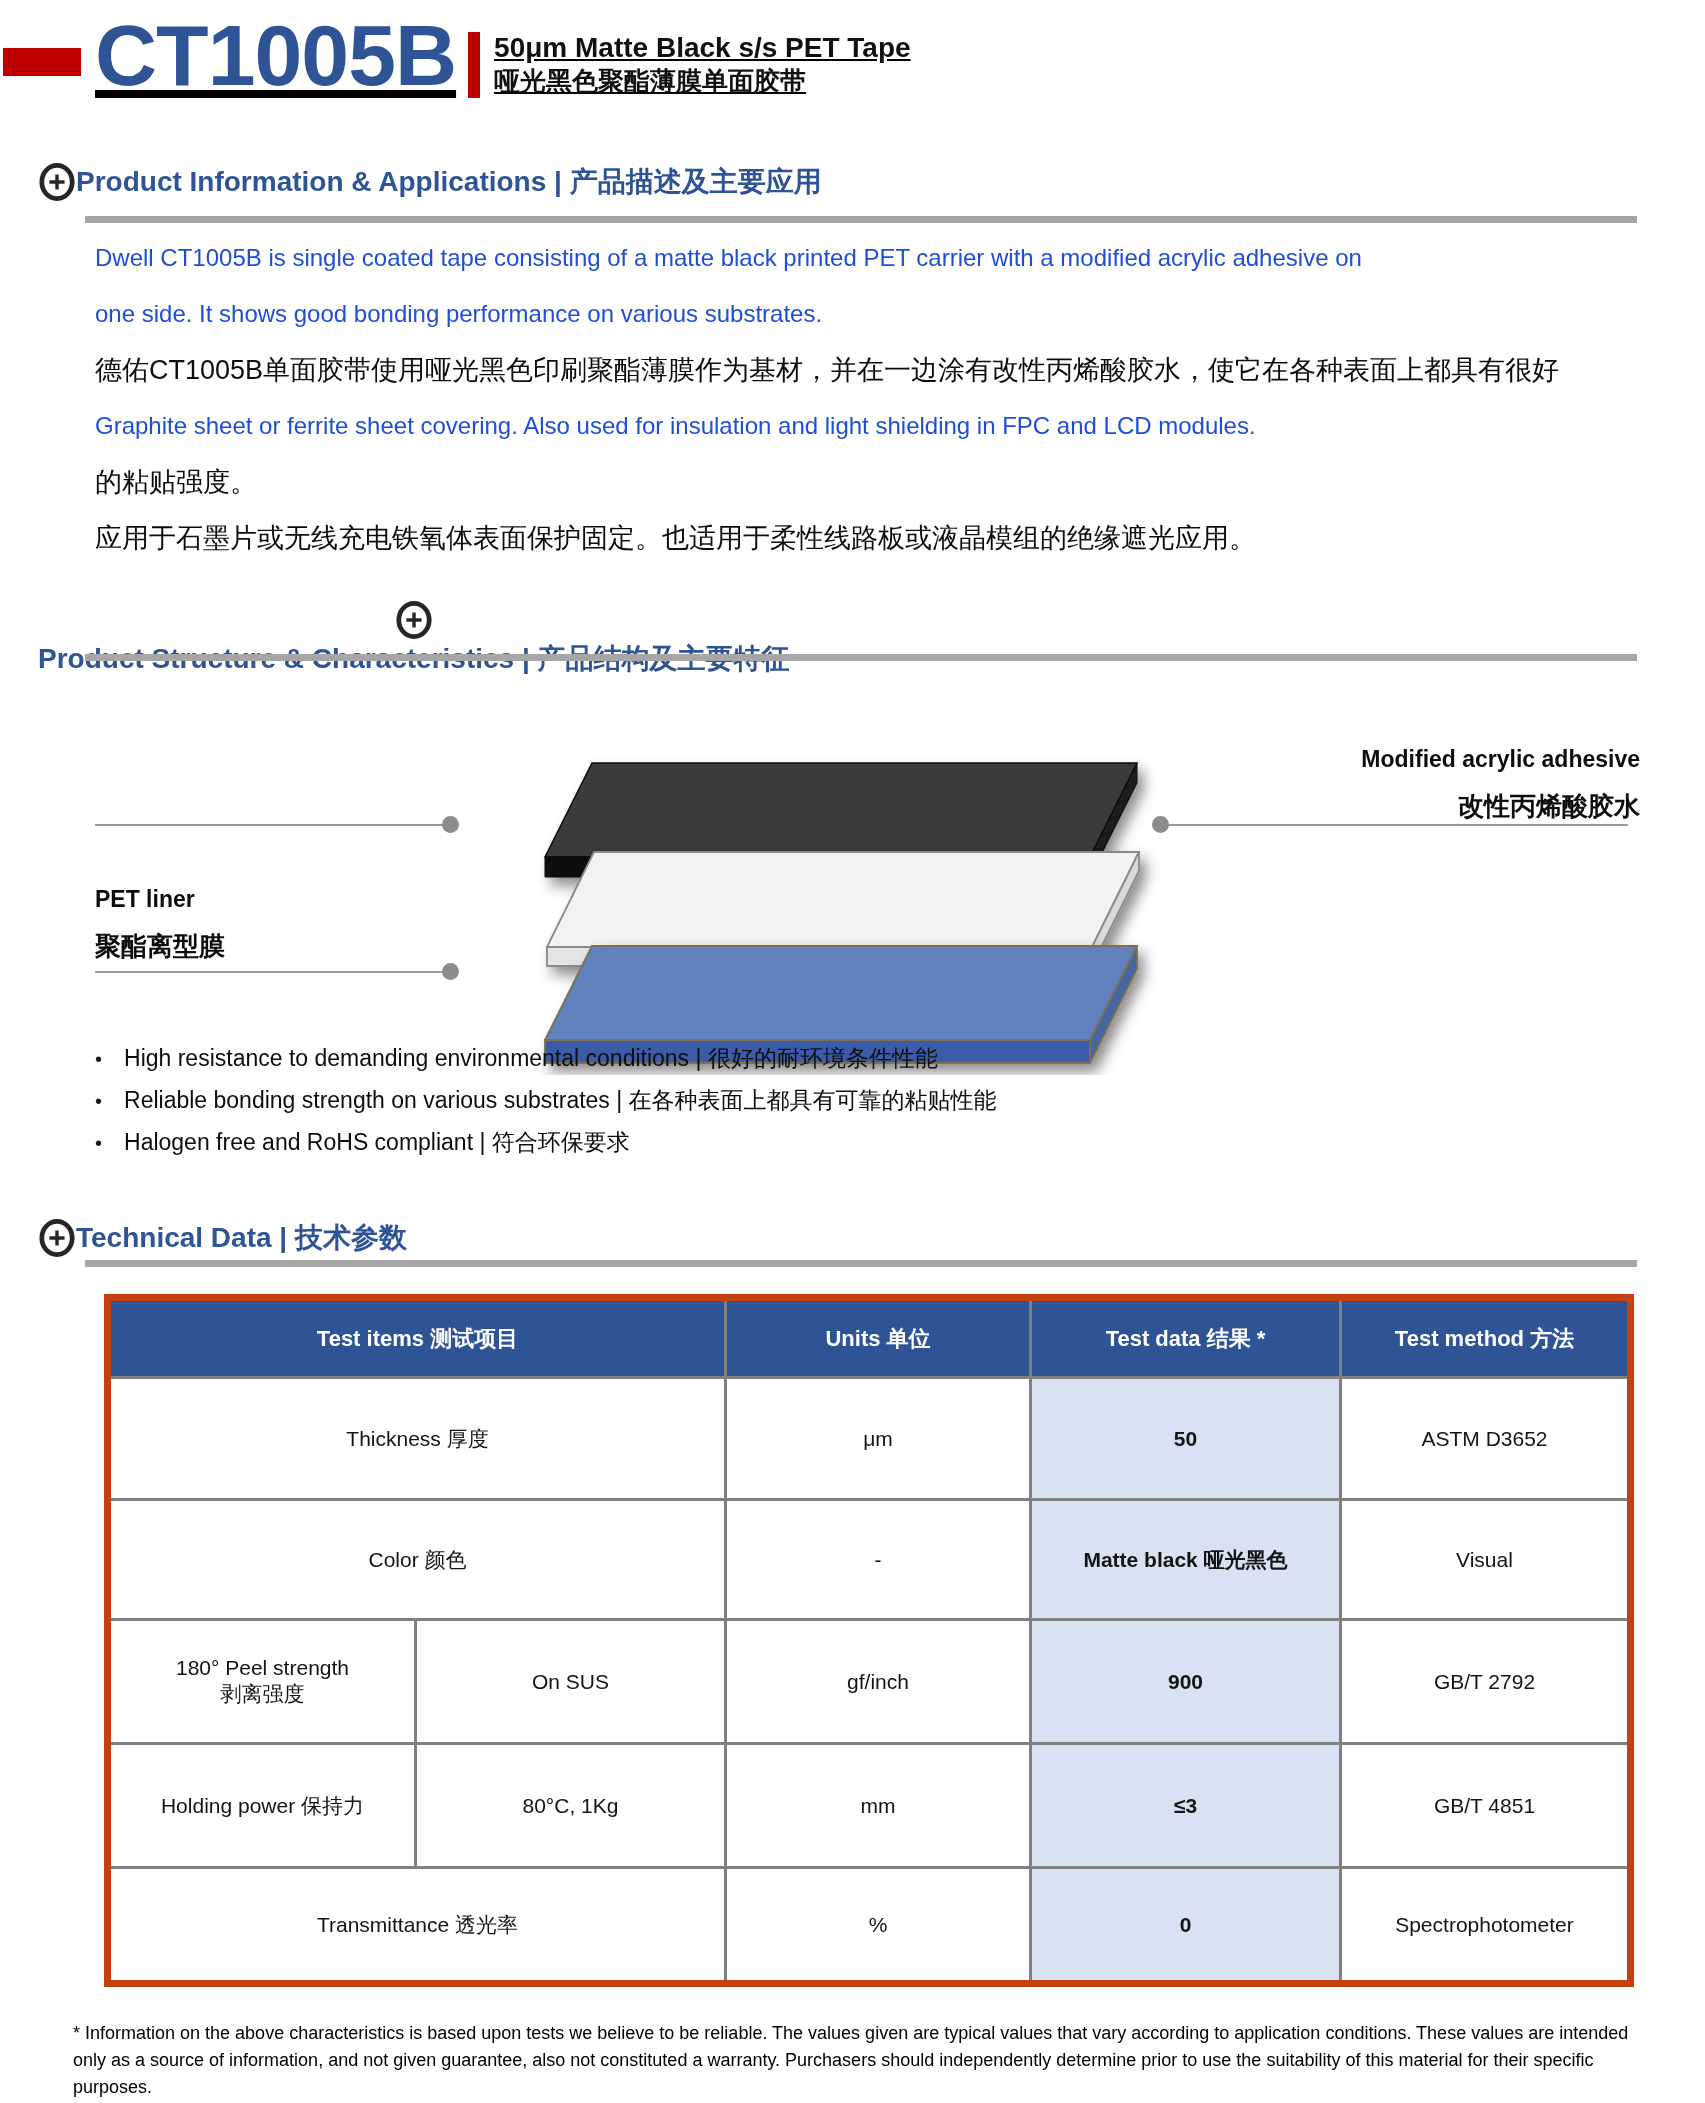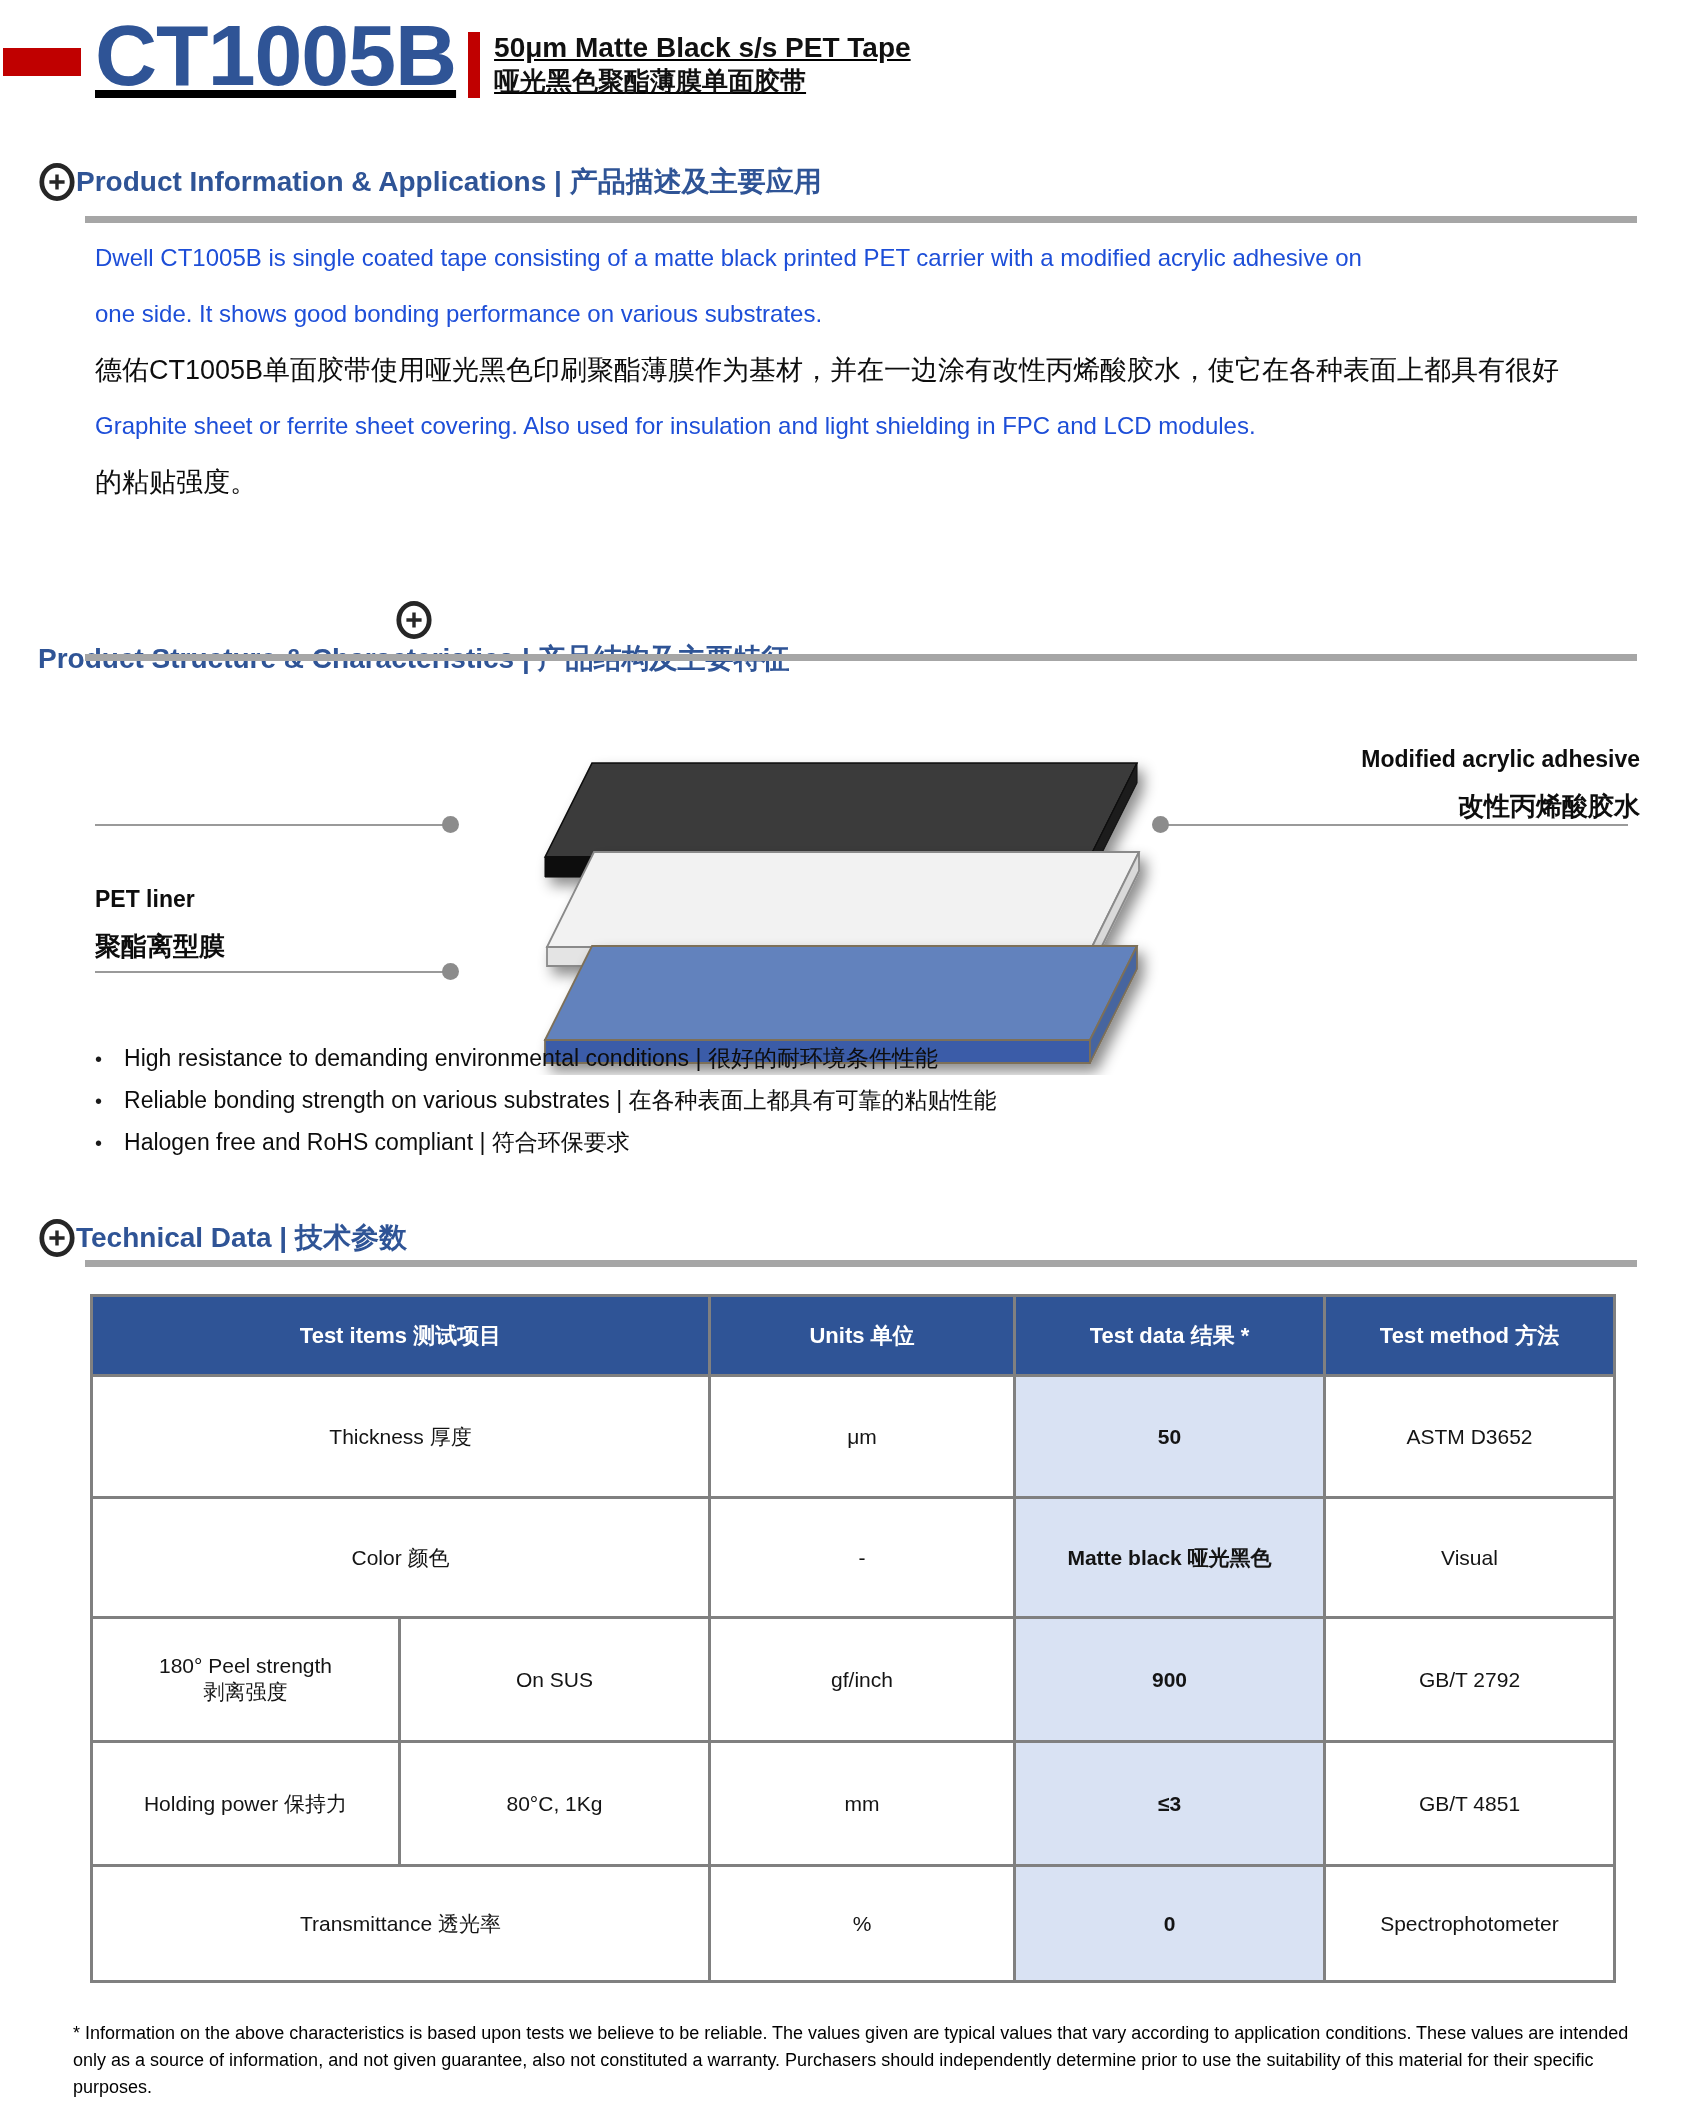--- a/index.html
+++ b/index.html
@@ -48,21 +48,21 @@
 
   
   .bullets { position:absolute; left:95px; top:1038px; width:1560px; }
   .bullet-row { display:flex; align-items:baseline; line-height:41px; }
   .bullet-glyph { font-size:20px; margin-right:22px; color:#1a1a1a; }
   .bullet-text { font-size:23px; color:#0d0d0d; white-space:nowrap; }
 
   
   .tech-table { position:absolute; left:90px; top:1294px; border-collapse:collapse; table-layout:fixed; }
   .tech-table td, .tech-table th { border:3px solid #808080; text-align:center; vertical-align:middle; padding:0 6px; }
-  .tech-table { border:3px solid #c2410c; }
+  .tech-table { border:7px solid #c2410c;margin-left:14px; }
   .tech-table th { background:#2F5496; color:#ffffff; font-size:22px; font-weight:bold; }
   .tech-table td { font-size:21px; color:#141414; }
   .col-data { background:#D9E2F3; font-weight:bold; }
   .prewrap { white-space:pre-line; }
 
   
   .footnote { position:absolute; left:73px; top:2020px; width:1592px; font-size:18px; line-height:27px; color:#000; }
 </style>
 </head>
 <body>
@@ -87,20 +87,21 @@
     <div class="sec-title">Product Information &amp; Applications | 产品描述及主要应用</div>
   </div>
   <div class="sec-underline" style="top:216px;"></div>
 
   <div class="para" style="top:230px;">
     <div class="line en">Dwell CT1005B is single coated tape consisting of a matte black printed PET carrier with a modified acrylic adhesive on</div>
     <div class="line en">one side. It shows good bonding performance on various substrates.</div>
     <div class="line zh">德佑CT1005B单面胶带使用哑光黑色印刷聚酯薄膜作为基材，并在一边涂有改性丙烯酸胶水，使它在各种表面上都具有很好</div>
     <div class="line en">Graphite sheet or ferrite sheet covering. Also used for insulation and light shielding in FPC and LCD modules.</div>
     <div class="line zh">的粘贴强度。</div>
+    <div class="line zh">应用于石墨片或无线充电铁氧体表面保护固定。也适用于柔性线路板或液晶模组的绝缘遮光应用。</div>
   </div>
 
   <div class="sec-head" style="top:600px;flex-direction:column;">
     <svg class="sec-icon" viewBox="0 0 40 42">
       <ellipse cx="20" cy="21" rx="16" ry="17.5" fill="none" stroke="#262626" stroke-width="5"></ellipse>
       <path d="M20 13v16M12 21h16" stroke="#262626" stroke-width="3.6" fill="none"></path>
     </svg>
     <div class="sec-title">Product Structure &amp; Characteristics | 产品结构及主要特征</div>
   </div>
   <div class="sec-underline" style="top:654px;"></div>

